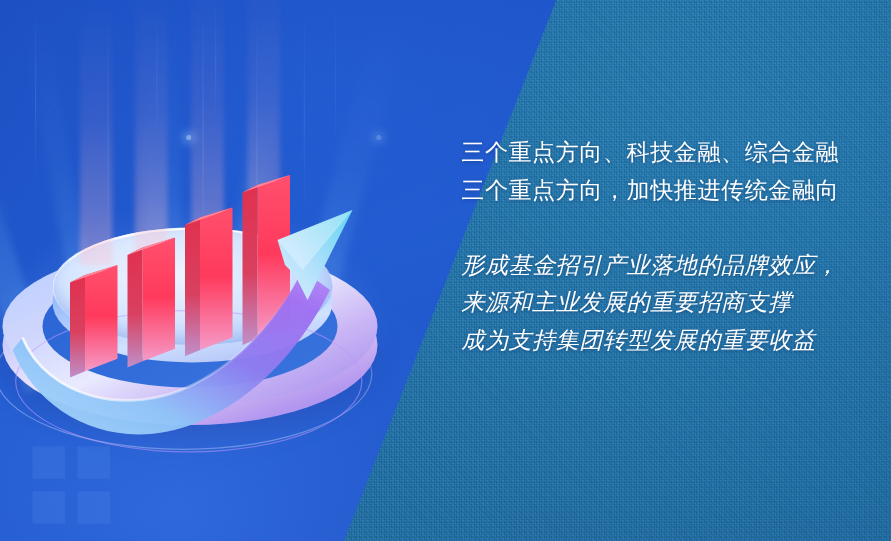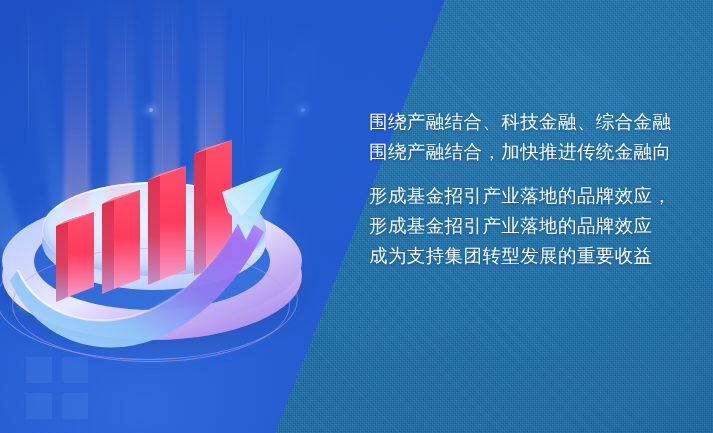--- a/index.html
+++ b/index.html
@@ -182,21 +182,21 @@
     width: 320px;
   }
   .para {
     color: #ffffff;
     font-size: 18.5px;
     line-height: 30px;
     letter-spacing: .4px;
     text-shadow: 0 1px 3px rgba(8,40,90,.45);
     white-space: nowrap;
   }
-  .para + .para { margin-top: 14px; }
+  .para + .para { margin-top: 30px; font-style: italic; }
   .para .ln { display: block; }
 </style>
 </head>
 <body>
 
 <div id="banner">
 
   <div class="bg-base"></div>
 
   <div class="streaks">
@@ -327,24 +327,24 @@
       <path d="M 28,150 C 48,198 112,214 164,188 C 208,166 236,128 252,96" fill="none" stroke="url(#arrowSheen)" stroke-width="2.2"></path>
 
       <polygon points="232,72 292,48 256,120 246,100 238,92" fill="url(#arrowHead)"></polygon>
       <polygon points="232,72 292,48 252,96" fill="rgba(255,255,255,.32)"></polygon>
     </svg>
   </div>
 
   <div class="text-col">
 
     <div class="para">
-      <span class="ln">围绕产融结合、科技金融、综合金融</span>
-      <span class="ln">围绕产融结合，加快推进传统金融向</span>
+      <span class="ln">三个重点方向、科技金融、综合金融</span>
+      <span class="ln">三个重点方向，加快推进传统金融向</span>
     </div>
 
     <div class="para">
       <span class="ln">形成基金招引产业落地的品牌效应，</span>
-      <span class="ln">形成基金招引产业落地的品牌效应</span>
+      <span class="ln">来源和主业发展的重要招商支撑</span>
       <span class="ln">成为支持集团转型发展的重要收益</span>
     </div>
   </div>
 
 </div>
 
 </body></html>

